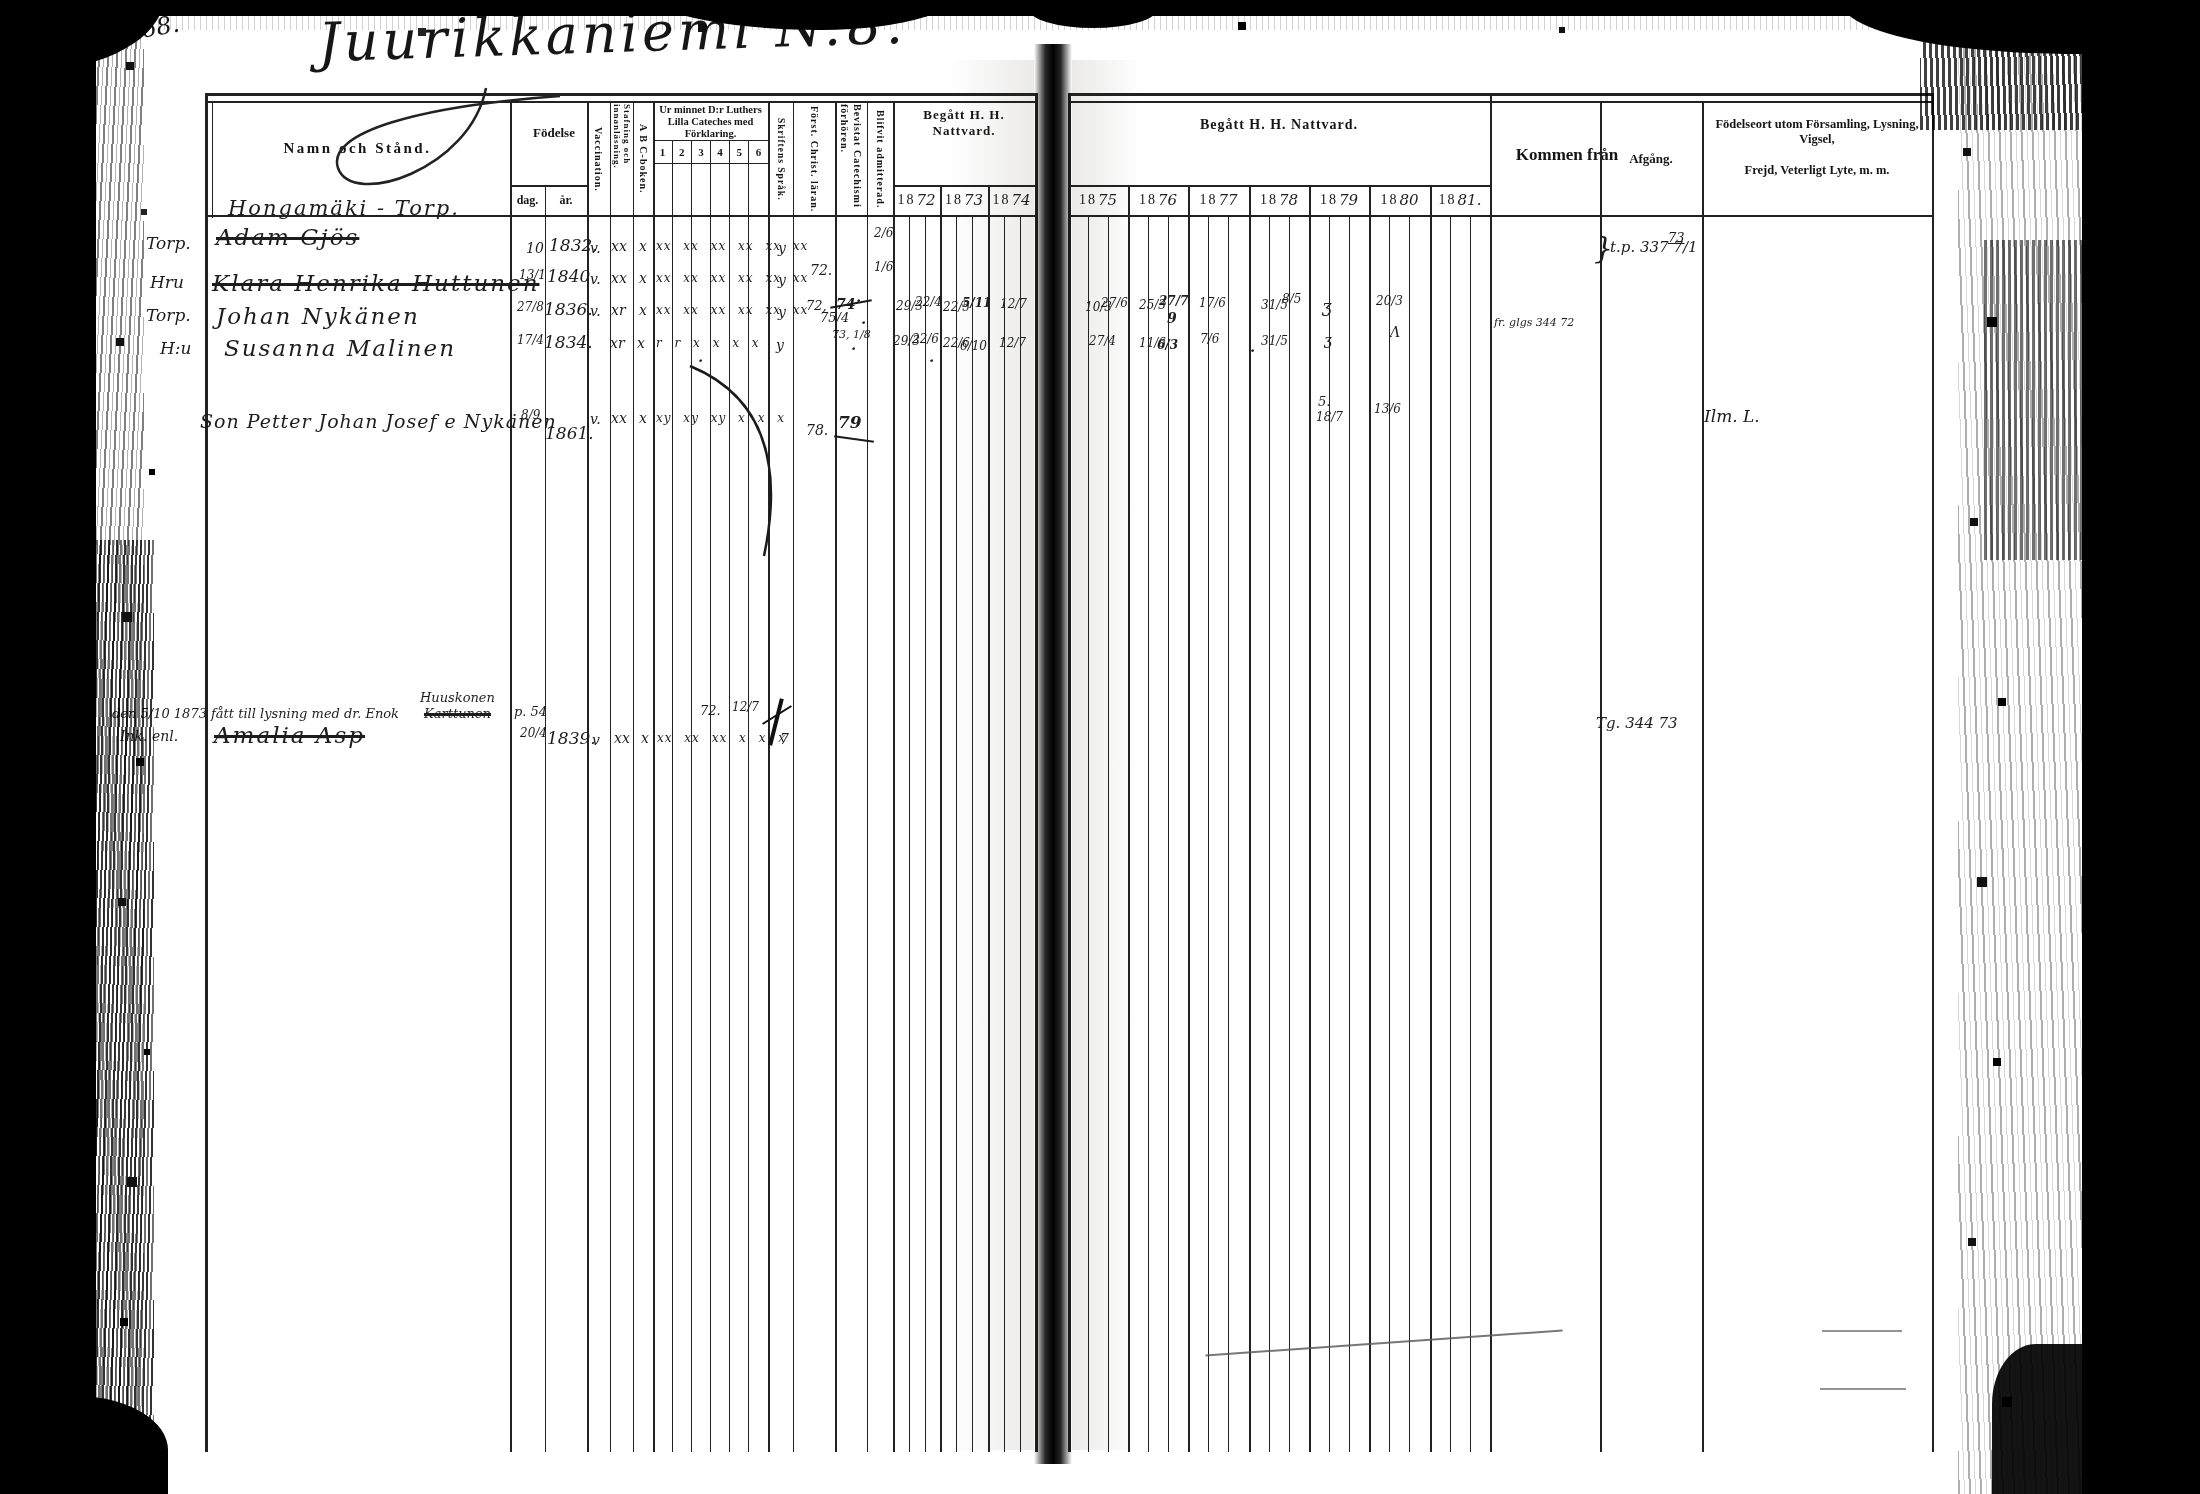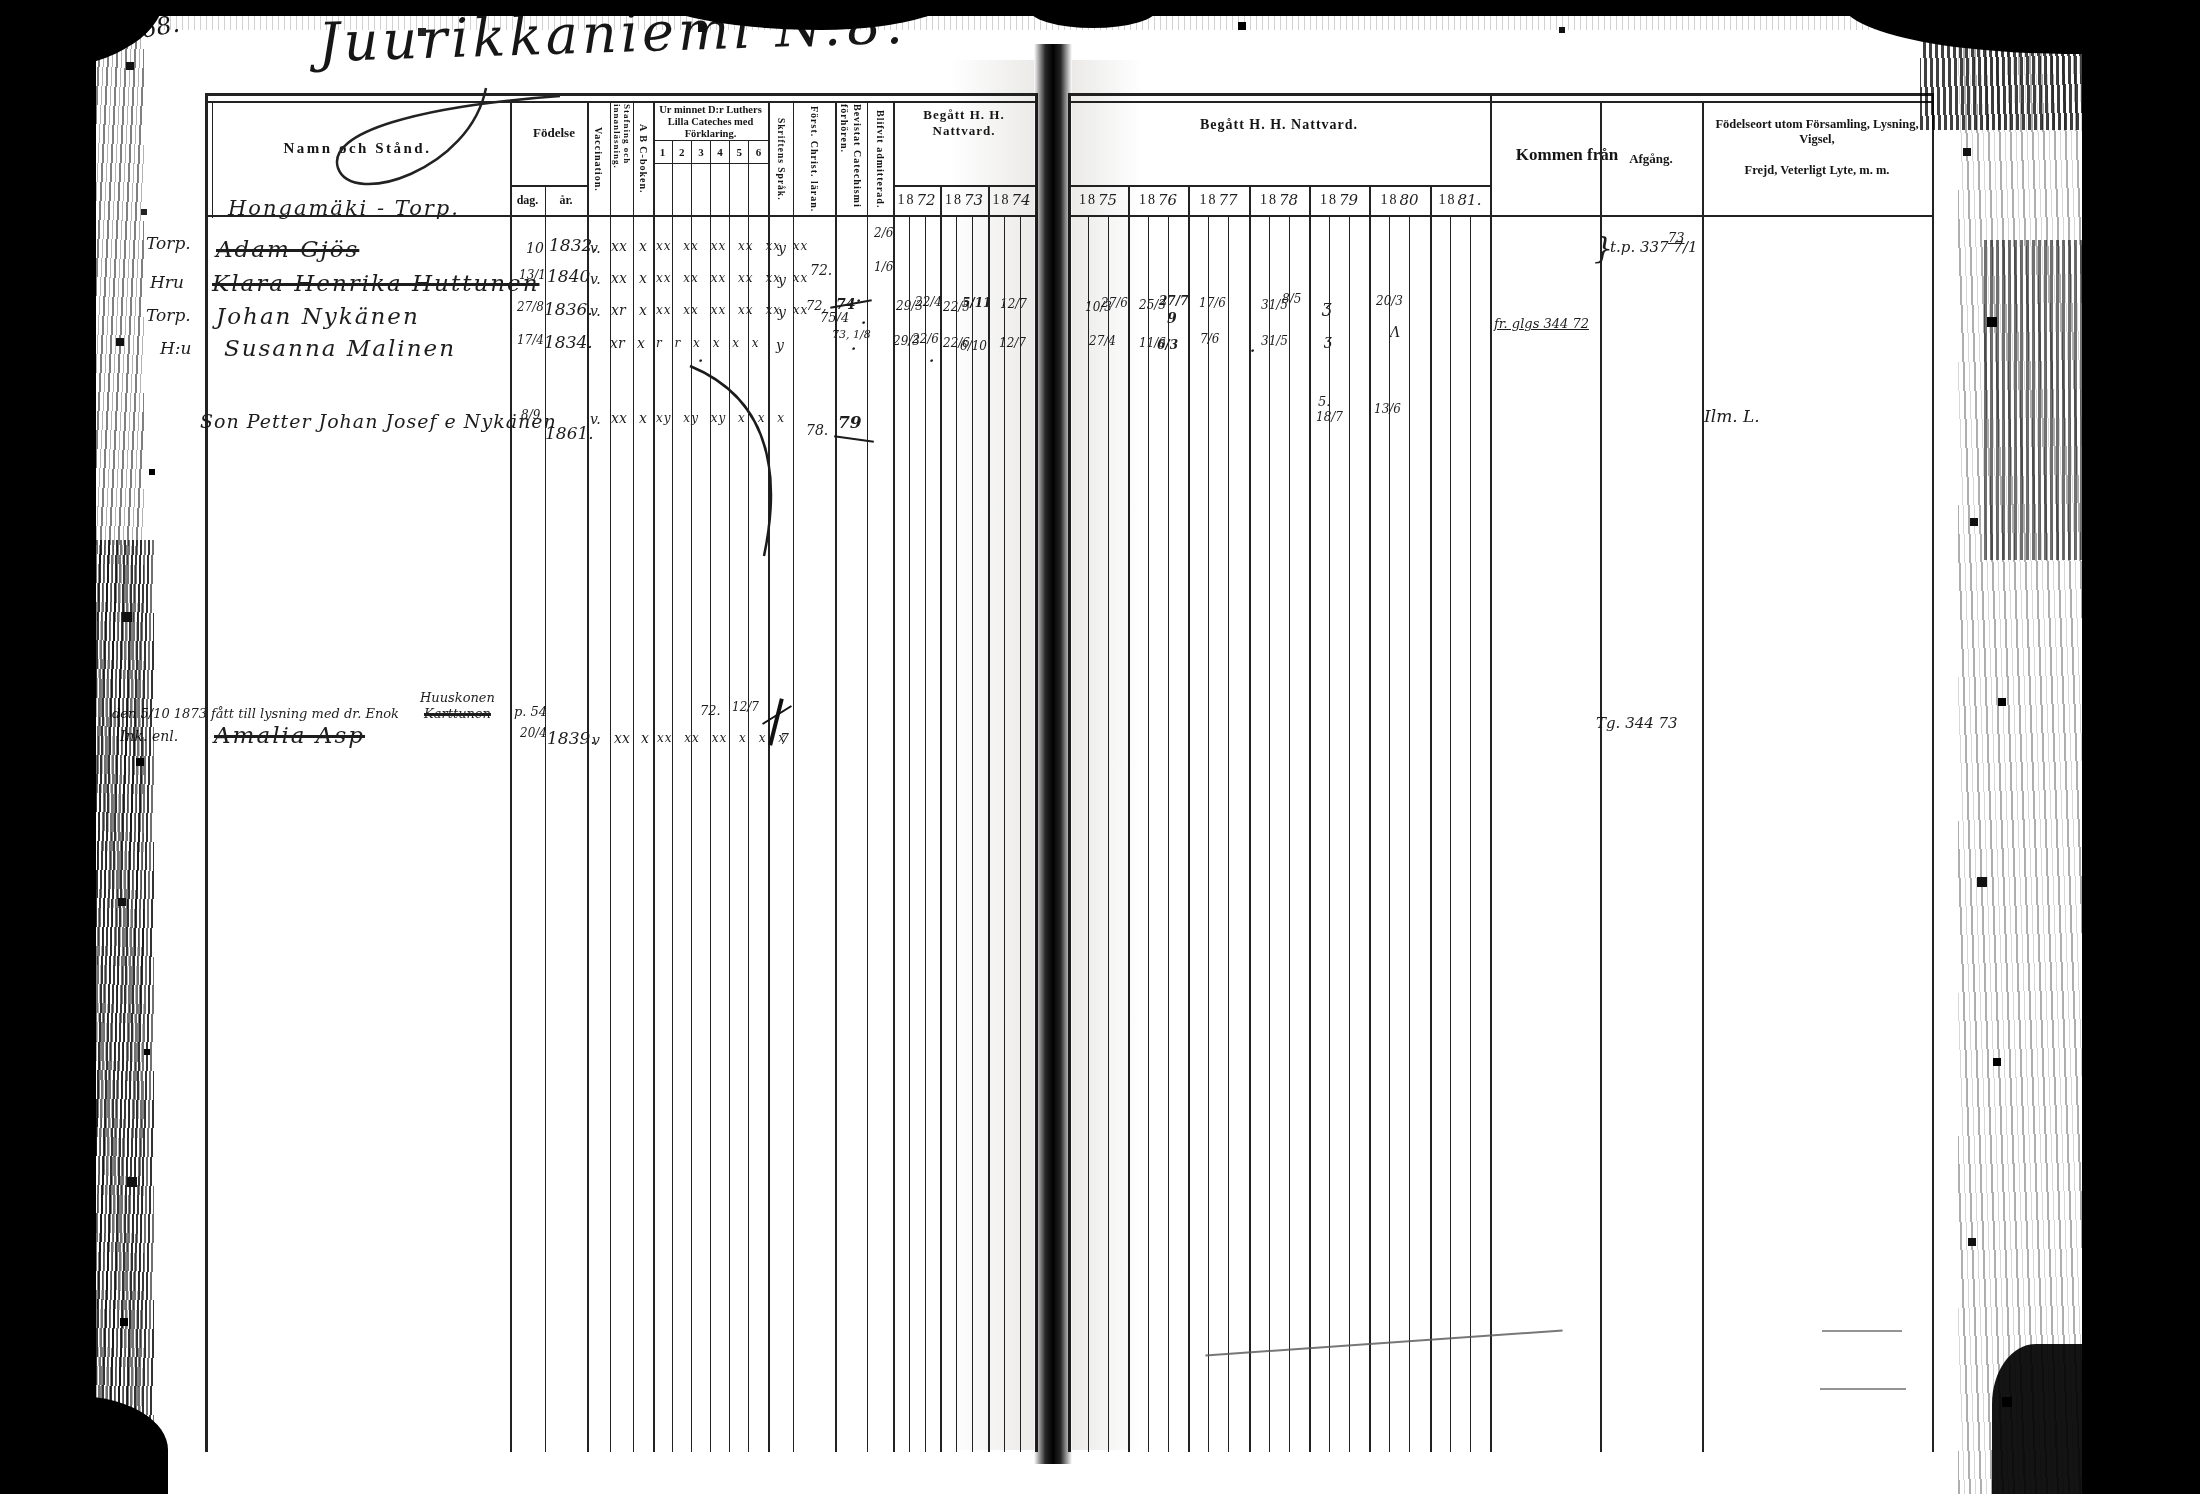--- a/index.html
+++ b/index.html
@@ -16,21 +16,21 @@
   .hw{position:absolute;font-family:"DejaVu Serif",serif;font-style:italic;color:#1d1d1d;white-space:nowrap;z-index:6;}
   .hw-name{font-size:23px;letter-spacing:2px;}
   .hw-name-sm{font-size:19px;letter-spacing:1px;}
   .hw-village{font-size:21px;letter-spacing:2px;}
   .hw-md{font-size:17px;}
   .hw-sm{font-size:14px;}
   .hw-xs{font-size:13px;}
   .hw-xxs{font-size:11px;}
   .hw-frac{font-size:12px;}
   .hw-cat{font-size:12px;letter-spacing:1px;word-spacing:7px;}
-  .hw-kommen{font-size:13px;text-decoration:underline;}
+  .hw-kommen{font-size:11px;}
   .hw-afg{font-size:15px;}
   .hw-brace{font-size:30px;}
   .strike{text-decoration:line-through;text-decoration-thickness:2.5px;}
   .ink{font-weight:bold;}
   .ul{text-decoration:underline;}
   .dot{font-size:15px;font-weight:bold;}
   .vline,.hline,.rul{position:absolute;background:#222;z-index:3;}
   .title-hw{position:absolute;left:318px;top:2px;font-family:"DejaVu Serif",serif;font-style:italic;
             font-size:54px;letter-spacing:4px;color:#161616;transform:rotate(-1.8deg);z-index:6;}
   .folio-hw{position:absolute;left:126px;top:14px;font-family:"DejaVu Serif",serif;font-style:italic;
@@ -140,21 +140,21 @@
   <svg class="overlay" width="2200" height="1494">
     <path d="M486,88 C470,170 352,208 338,168 C326,132 420,106 560,96" stroke="#222" stroke-width="2.5" fill="none"></path>
     <path d="M690,366 C768,398 782,470 764,556" stroke="#1b1b1b" stroke-width="2.5" fill="none"></path>
   </svg>
 
   <div id="marks-layer">
       <div class="hw hw-md" style="left: 146px; top: 233px;">Torp.</div>
       <div class="hw hw-md" style="left: 150px; top: 272px;">Hru</div>
       <div class="hw hw-md" style="left: 146px; top: 305px;">Torp.</div>
       <div class="hw hw-md" style="left: 160px; top: 338px;">H:u</div>
-      <div class="hw hw-name strike" style="left: 216px; top: 236px;">Adam Gjös</div>
+      <div class="hw hw-name strike" style="left: 216px; top: 224px;">Adam Gjös</div>
       <div class="hw hw-name strike" style="left: 212px; top: 270px;">Klara Henrika Huttunen</div>
       <div class="hw hw-name" style="left: 216px; top: 303px;">Johan Nykänen</div>
       <div class="hw hw-name" style="left: 224px; top: 335px;">Susanna Malinen</div>
       <div class="hw hw-name-sm" style="left: 200px; top: 410px;">Son Petter Johan Josef e Nykänen</div>
       <div class="hw hw-village" style="left: 228px; top: 196px;">Hongamäki - Torp.</div>
       <div class="hw hw-xs" style="left: 112px; top: 706px;">den 5/10 1873 fått till lysning med dr. Enok</div>
       <div class="hw hw-xs" style="left: 420px; top: 690px;">Huuskonen</div>
       <div class="hw hw-xs strike" style="left: 424px; top: 706px;">Karttunen</div>
       <div class="hw hw-xs" style="left: 514px; top: 704px;">p. 54</div>
       <div class="hw hw-sm" style="left: 120px; top: 728px;">Ink. enl.</div>

